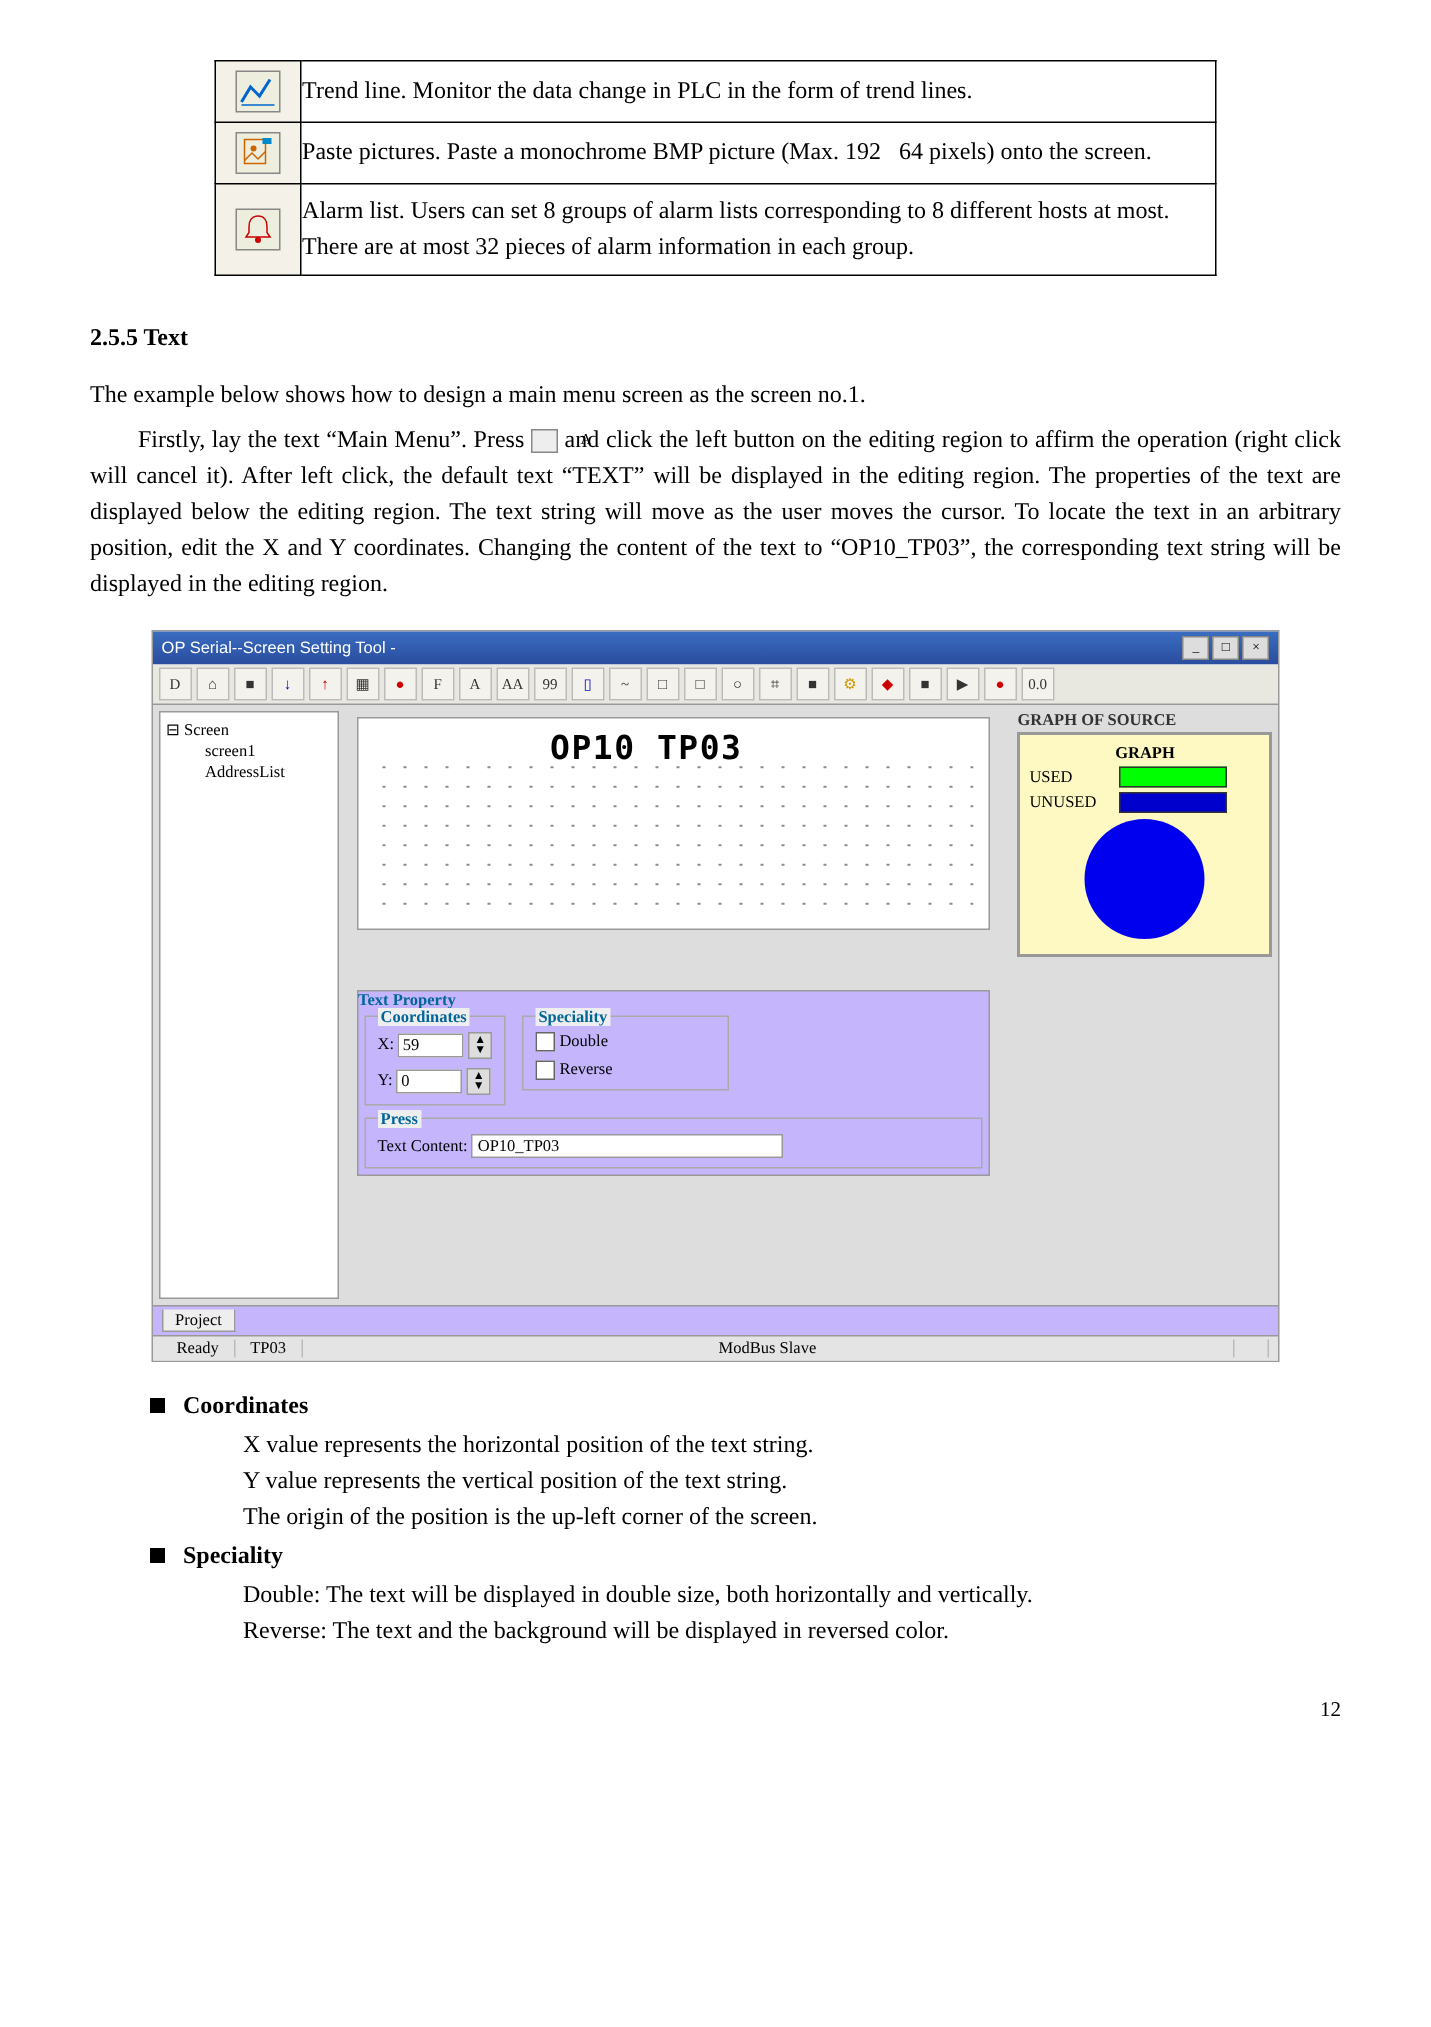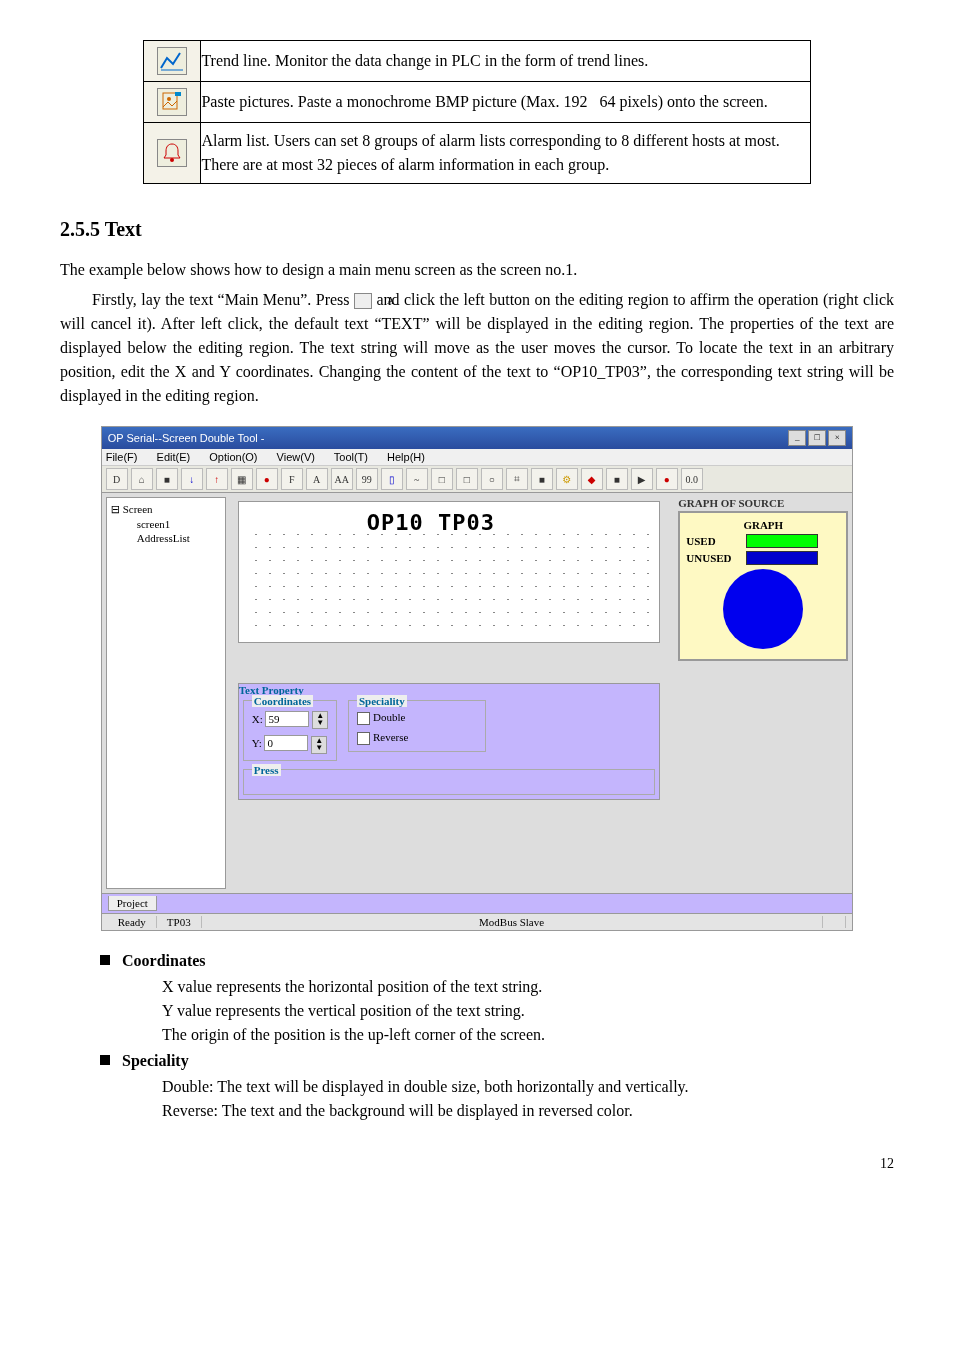--- a/index.html
+++ b/index.html
@@ -1,21 +1,21 @@
 <!DOCTYPE html>
 <html><head>
 <meta charset="utf-8">
 <style>
 body{margin:0;padding:40px 60px;font-family:"Times New Roman",serif;color:#000;background:#fff;font-size:16px;line-height:1.5}
 .tbl{border-collapse:collapse;width:80%;margin:0 auto 30px}
 .tbl td{border:1px solid #000;padding:6px 0;vertical-align:middle}
 .tbl td.ic{width:56px;text-align:center;background:#f4f2e8}
 .iconbox{display:inline-block;width:28px;height:26px;border:1px solid #888;background:#eeeede;position:relative;vertical-align:middle}
 .iconbox svg{position:absolute;top:0;left:0;width:100%;height:100%}
-h3{font-size:20px;margin:30px 0 14px}
+h3{font-size:16px;margin:30px 0 14px}
 p{margin:0 0 6px;text-align:justify}
 .ind{text-indent:2em}
 .scr{width:90%;margin:18px auto;border:1px solid #999}
 .titlebar{background:linear-gradient(#3a6dc0,#2a4c9e);color:#fff;font:11px Tahoma,sans-serif;padding:3px 6px;display:flex;align-items:center}
 .titlebar .sp{flex:1}
 .wbtn{width:16px;height:14px;background:#ddd;border:1px solid #888;margin-left:2px;font:9px Tahoma;line-height:12px;text-align:center;color:#000}
 .menubar{background:#f0f0f0;font:11px Tahoma,sans-serif;padding:2px 4px;border-bottom:1px solid #ccc}
 .menubar span{margin-right:8px}
 .toolbar{background:#e8e8e0;border-bottom:1px solid #999;padding:2px 4px;display:flex;flex-wrap:wrap;gap:3px}
 .tbtn{width:20px;height:20px;border:1px solid #bbb;background:#f3f2ec;font:10px Tahoma;display:flex;align-items:center;justify-content:center;color:#333}
@@ -24,21 +24,21 @@
 .tree .it{padding:1px 0}
 .tree .sub{margin-left:26px}
 .canvaswrap{flex:1;padding:8px;position:relative}
 .canvas{background:#fff;border:1px solid #999;width:420px;height:140px;position:relative;font-family:monospace}
 .dotgrid{position:absolute;top:26px;left:10px;right:10px;bottom:10px;background-image:radial-gradient(#888 1px,transparent 1px);background-size:14px 13px}
 .bigtext{position:absolute;top:8px;left:128px;font:bold 22px monospace;letter-spacing:1px;color:#000}
 .gpanel{width:170px;margin:4px}
 .gtitle{font:bold 11px Tahoma;color:#333;margin-bottom:2px}
 .gbox{border:2px solid #999;background:#fef9c3;padding:6px;font:11px Tahoma}
 .gbox .row{display:flex;align-items:center;margin:3px 0}
-.gbox .lbl{font-weight:bold;width:60px}
+.gbox .lbl{font-weight:normal;width:60px}
 .swatch{display:inline-block;width:70px;height:12px;border:1px solid #333}
 .swG{background:#0f0}
 .swB{background:#00c}
 .bluecircle{width:80px;height:80px;background:#00e;border-radius:50%;margin:4px auto}
 .propbox{border:1px solid #999;background:#c4b5fd;width:420px;margin-top:40px;padding:0;font:11px Tahoma}
 .fset{border:1px solid #aaa;margin:4px;padding:6px 8px;display:inline-block;vertical-align:top}
 .fset .lg{color:#069;font-weight:bold;font-size:11px;position:relative;top:-12px;background:#eee;padding:0 2px}
 .fset .body{margin-top:-8px}
 .numinp{width:38px;border:1px solid #999;background:#fff;padding:1px 2px;font:11px Tahoma}
 .spin{display:inline-block;width:14px;height:16px;border:1px solid #999;background:#ddd;vertical-align:middle;font:8px Tahoma;line-height:7px;text-align:center}
@@ -97,33 +97,25 @@
 
 <p>The example below shows how to design a main menu screen as the screen no.1.</p>
 <p class="ind">
   <span>Firstly, lay the text “Main Menu”. Press </span>
   <span class="inlA">A</span>
   <span> and click the left button on the editing region to affirm the operation (right click will cancel it). After left click, the default text “TEXT” will be displayed in the editing region. The properties of the text are displayed below the editing region. The text string will move as the user moves the cursor. To locate the text in an arbitrary position, edit the X and Y coordinates. Changing the content of the text to “OP10_TP03”, the corresponding text string will be displayed in the editing region.</span>
 </p>
 
 <div class="scr">
   <div class="titlebar">
-    <span>OP Serial--Screen Double Tool -</span>
+    <span>OP Serial--Screen Setting Tool -</span>
     <span class="sp"></span>
     <span class="wbtn">_</span>
     <span class="wbtn">□</span>
     <span class="wbtn">×</span>
-  </div>
-  <div class="menubar">
-    <span><span>File(F)</span></span>
-    <span><span>Edit(E)</span></span>
-    <span><span>Option(O)</span></span>
-    <span><span>View(V)</span></span>
-    <span><span>Tool(T)</span></span>
-    <span><span>Help(H)</span></span>
   </div>
   <div class="toolbar">
     <span class="tbtn">D</span>
     <span class="tbtn">⌂</span>
     <span class="tbtn">■</span>
     <span class="tbtn" style="color:#00c">↓</span>
     <span class="tbtn" style="color:#c00">↑</span>
     <span class="tbtn">▦</span>
     <span class="tbtn" style="color:#c00">●</span>
     <span class="tbtn">F</span>
@@ -168,20 +160,24 @@
           <div class="fset" style="width:120px">
             <span class="lg">Speciality</span>
             <div class="body">
               <div><span class="chk"></span><span>Double</span></div>
               <div style="margin-top:6px"><span class="chk"></span><span>Reverse</span></div>
             </div>
           </div>
         </div>
         <div class="fset" style="display:block">
           <span class="lg">Press</span>
+          <div class="body">
+            <span>Text Content:</span>
+            <input class="txtinp" value="OP10_TP03" style="">
+          </div>
         </div>
       </div>
     </div>
     <div class="gpanel">
       <div class="gtitle">GRAPH OF SOURCE</div>
       <div class="gbox">
         <div style="font-weight:bold;text-align:center">GRAPH</div>
         <div class="row">
             <span class="lbl">USED</span>
             <span class="swatch swG"></span>

